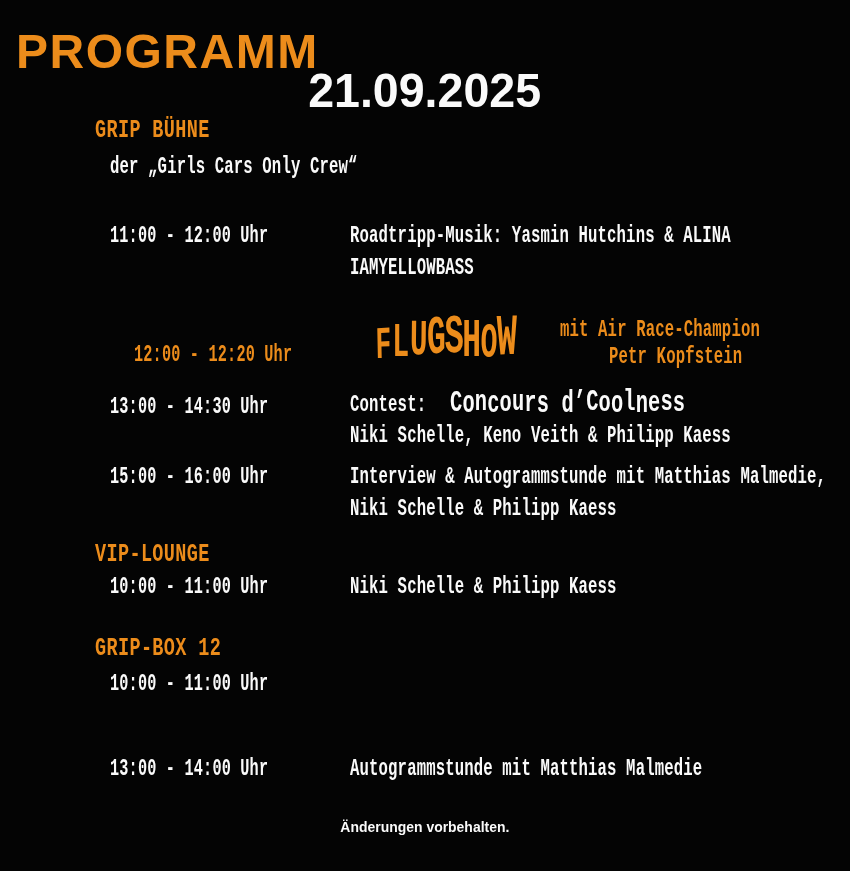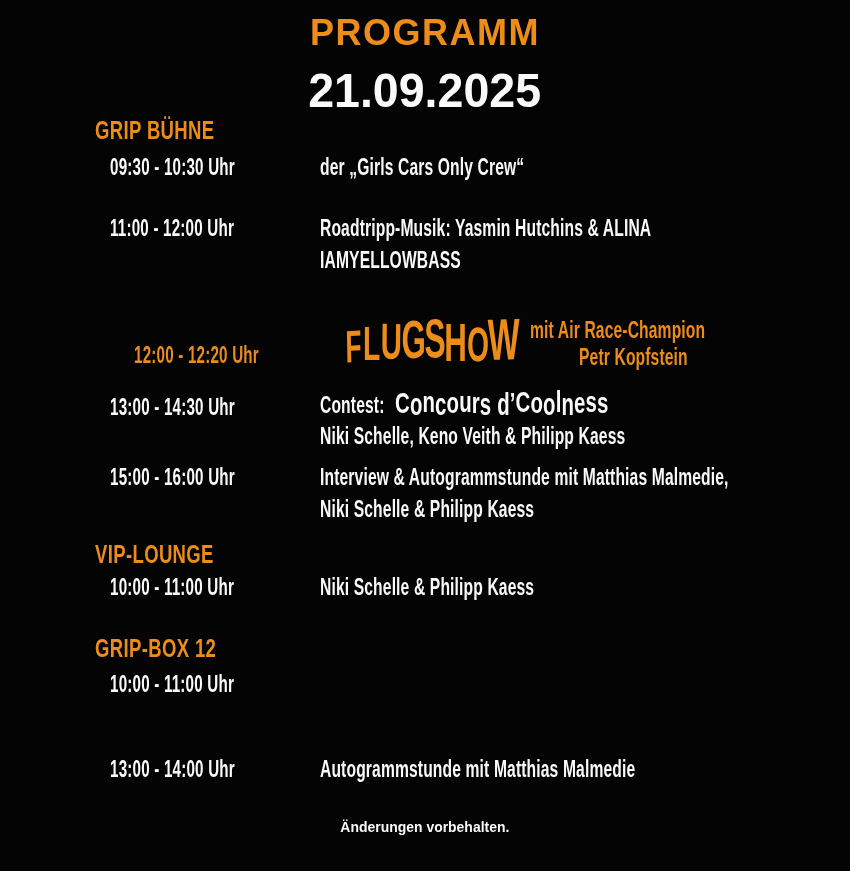--- a/index.html
+++ b/index.html
@@ -8,33 +8,33 @@
     --bg:#040404;
   }
   html,body{margin:0;padding:0;background:#000;}
   .poster{
     position:relative;width:850px;height:871px;background:var(--bg);
     overflow:hidden;font-family:"Liberation Sans","DejaVu Sans",sans-serif;
     font-weight:bold;
   }
   
   .title{
-    position:absolute;top:8px;left:0;right:0;margin:4px;text-align:center;
-    font-size:36px;letter-spacing:1.5px;color:var(--orange);
+    position:absolute;top:8px;left:0;right:0;margin:16px;
+    font-size:48px;letter-spacing:1.5px;color:var(--orange);
   }
   
   .date-line{
     position:absolute;top:62px;left:0;right:0;text-align:center;
     color:var(--white);font-size:49px;
   }
   .cnd{display:inline-block;transform-origin:0 50%;white-space:pre;}
   .date-line .cnd{transform:scaleX(0.95);transform-origin:50% 50%;}
 
   
-  #schedule{position:absolute;inset:0;}
+  #schedule{position:absolute;inset:0;font-family:Liberation Mono, monospace;}
   .sec-heading{position:absolute;left:95px;font-size:25px;color:var(--orange);line-height:25px;}
   .sec-heading .cnd{transform:scaleX(0.74);letter-spacing:0.5px;}
 
   .row{position:absolute;left:110px;right:20px;display:flex;align-items:flex-start;}
   .time{flex:0 0 210px;font-size:23px;color:var(--white);line-height:32px;}
   .time .cnd{transform:scaleX(0.66);letter-spacing:0.3px;}
   .time.orange{color:var(--orange);margin-left:24px;}
   .t-flug .cnd{margin-top:26px;}
   .t-contest .cnd{margin-top:5px;}
 
@@ -76,26 +76,25 @@
 <body>
 
 <div class="poster">
   <h1 class="title">PROGRAMM</h1>
   <div class="date-line">
     <span class="cnd">21.09.2025</span>
   </div>
   <div id="schedule">
       <div class="sec-heading" style="top: 118px;"><span class="cnd">GRIP BÜHNE</span></div>
       <div class="row" style="top: 151px;">
-        <div class="time"><span class="cnd">09:30 - 10:30 Uhr</span></div>
         <div class="desc">
           <div class="dline"><span class="cnd">der „Girls Cars Only Crew“</span></div>
         </div>
       </div>
-      <div class="row" style="top: 212px;">
+      <div class="row" style="top: 220px;">
         <div class="time"><span class="cnd">11:00 - 12:00 Uhr</span></div>
         <div class="desc">
           <div class="dline"><span class="cnd">Roadtripp-Musik: Yasmin Hutchins &amp; ALINA</span></div>
           <div class="dline"><span class="cnd">IAMYELLOWBASS</span></div>
         </div>
       </div>
       <div class="row" style="top: 313px;">
         <div class="time orange t-flug"><span class="cnd">12:00 - 12:20 Uhr</span></div>
         <div class="desc flug">
           <div class="flug-logo"><span class="cnd flug-letters"><span style="transform: translateY(7px) rotate(-2deg) scale(0.84);">F</span><span style="transform: translateY(4px) rotate(0deg) scale(0.9);">L</span><span style="transform: translateY(2px) rotate(1deg) scale(0.94);">U</span><span style="transform: translateY(0px) rotate(0deg) scale(1);">G</span><span style="transform: translateY(-1px) rotate(-1deg) scale(1.02);">S</span><span style="transform: translateY(3px) rotate(0deg) scale(1);">H</span><span style="transform: translateY(5px) rotate(2deg) scale(0.9);">O</span><span style="transform: translateY(0px) rotate(-1deg) scale(1.08);">W</span></span></div>

